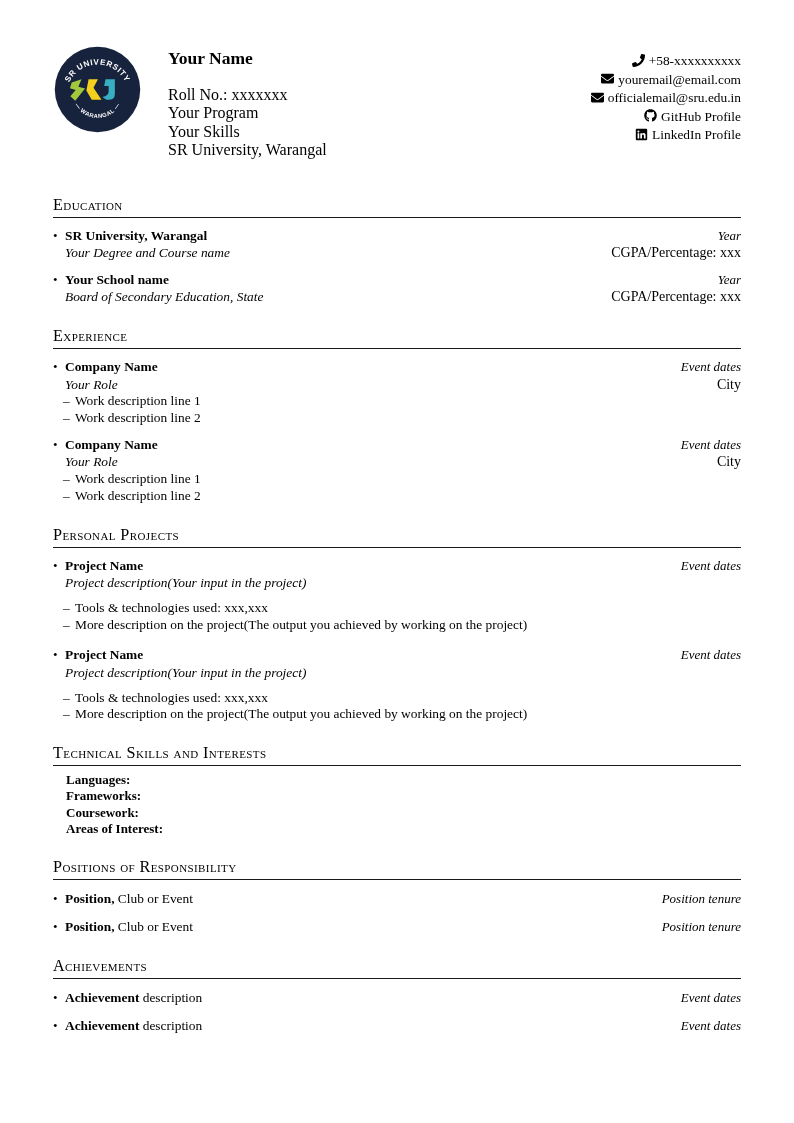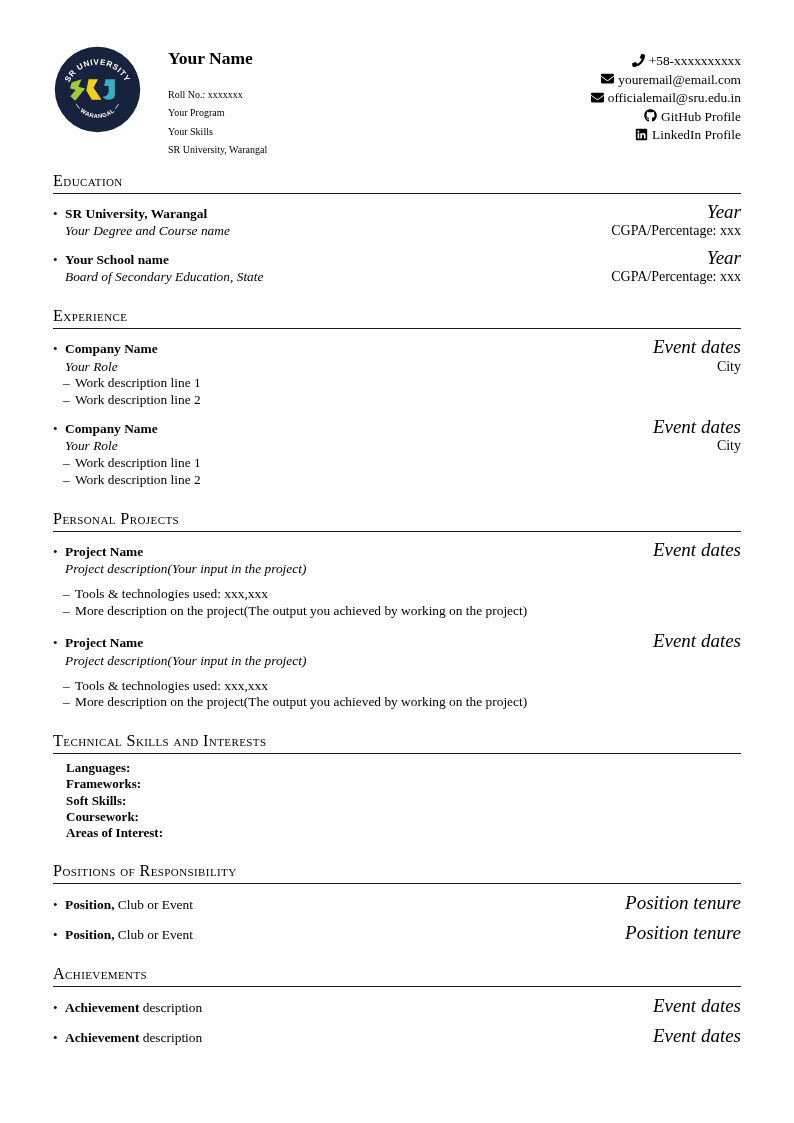--- a/index.html
+++ b/index.html
@@ -16,44 +16,44 @@
     overflow:hidden;
   }
 
   
   .header { display:flex; align-items:flex-start; }
   .logo { width:89px; height:89px; flex:0 0 auto; }
   .logo svg { width:89px; height:89px; display:block; }
   .arc-text { font-family:"Liberation Sans",sans-serif; font-weight:bold; }
   .id-block { margin-left:26px; padding-top:3px; }
   .person-name { font-size:17.5px; font-weight:bold; line-height:20px; margin-bottom:18px;font-family:Liberation Serif, serif; }
-  .id-line { font-size:10px; line-height:18.4px; }
+  .id-line { font-size:16px; line-height:18.4px; }
   .contact-block { margin-left:auto; text-align:right; padding-top:7px; }
   .contact-line { font-size:13.4px; line-height:18.6px; white-space:nowrap; }
   .ci { display:inline-block; width:13px; height:13px; vertical-align:-1.5px; margin-right:4px; }
   .ci svg { width:13px; height:13px; display:block; fill:#000; }
 
   
   .section { margin-top:21px; }
-  .section.first { margin-top:12px; }
+  .section.first { margin-top:36px; }
   .section-heading {
     font-variant:small-caps;
     font-size:16.2px;
     letter-spacing:0.4px;
     line-height:19px;
     padding-bottom:2px;
     border-bottom:1.7px solid #1a1a1a;
     font-weight:normal;
   }
   .row { display:flex; justify-content:space-between; align-items:baseline;gap:24px; }
   .item { margin-top:9px; }
   .bullet { display:inline-block; width:12px; font-size:13px; }
   .b { font-weight:bold; }
   .it { font-style:italic; }
-  .right-note { font-style:italic; font-size:19px; white-space:nowrap; }
+  .right-note { font-style:italic; font-size:13px; white-space:nowrap; }
   .right-plain { font-size:14px; white-space:nowrap; }
   .sub { margin-left:12px; line-height:17.6px; }
   .trow { line-height:17.6px; }
   .dash-row { margin-left:10px; line-height:16.8px; }
   .dash { display:inline-block; width:12px; }
   .proj-desc { margin-bottom:8px; }
 
   
   .skills-block { margin-top:6px; margin-left:13px; }
   .skill-line { font-weight:bold; font-size:13px; line-height:16.2px; }
@@ -197,21 +197,20 @@
       <div class="dash-row"><span class="dash">–</span><span>Tools &amp; technologies used: xxx,xxx</span></div>
       <div class="dash-row"><span class="dash">–</span><span>More description on the project(The output you achieved by working on the project)</span></div>
     </div>
   </div>
 
   <div class="section">
     <div class="section-heading">Technical Skills and Interests</div>
     <div class="skills-block">
       <div class="skill-line">Languages:</div>
       <div class="skill-line">Frameworks:</div>
-      <div class="skill-line">Soft Skills:</div>
       <div class="skill-line">Coursework:</div>
       <div class="skill-line">Areas of Interest:</div>
     </div>
   </div>
 
   <div class="section">
     <div class="section-heading">Positions of Responsibility</div>
 
     <div class="row pos-item">
       <span><span class="bullet">•</span><span class="b">Position,</span> <span>Club or Event</span></span>

